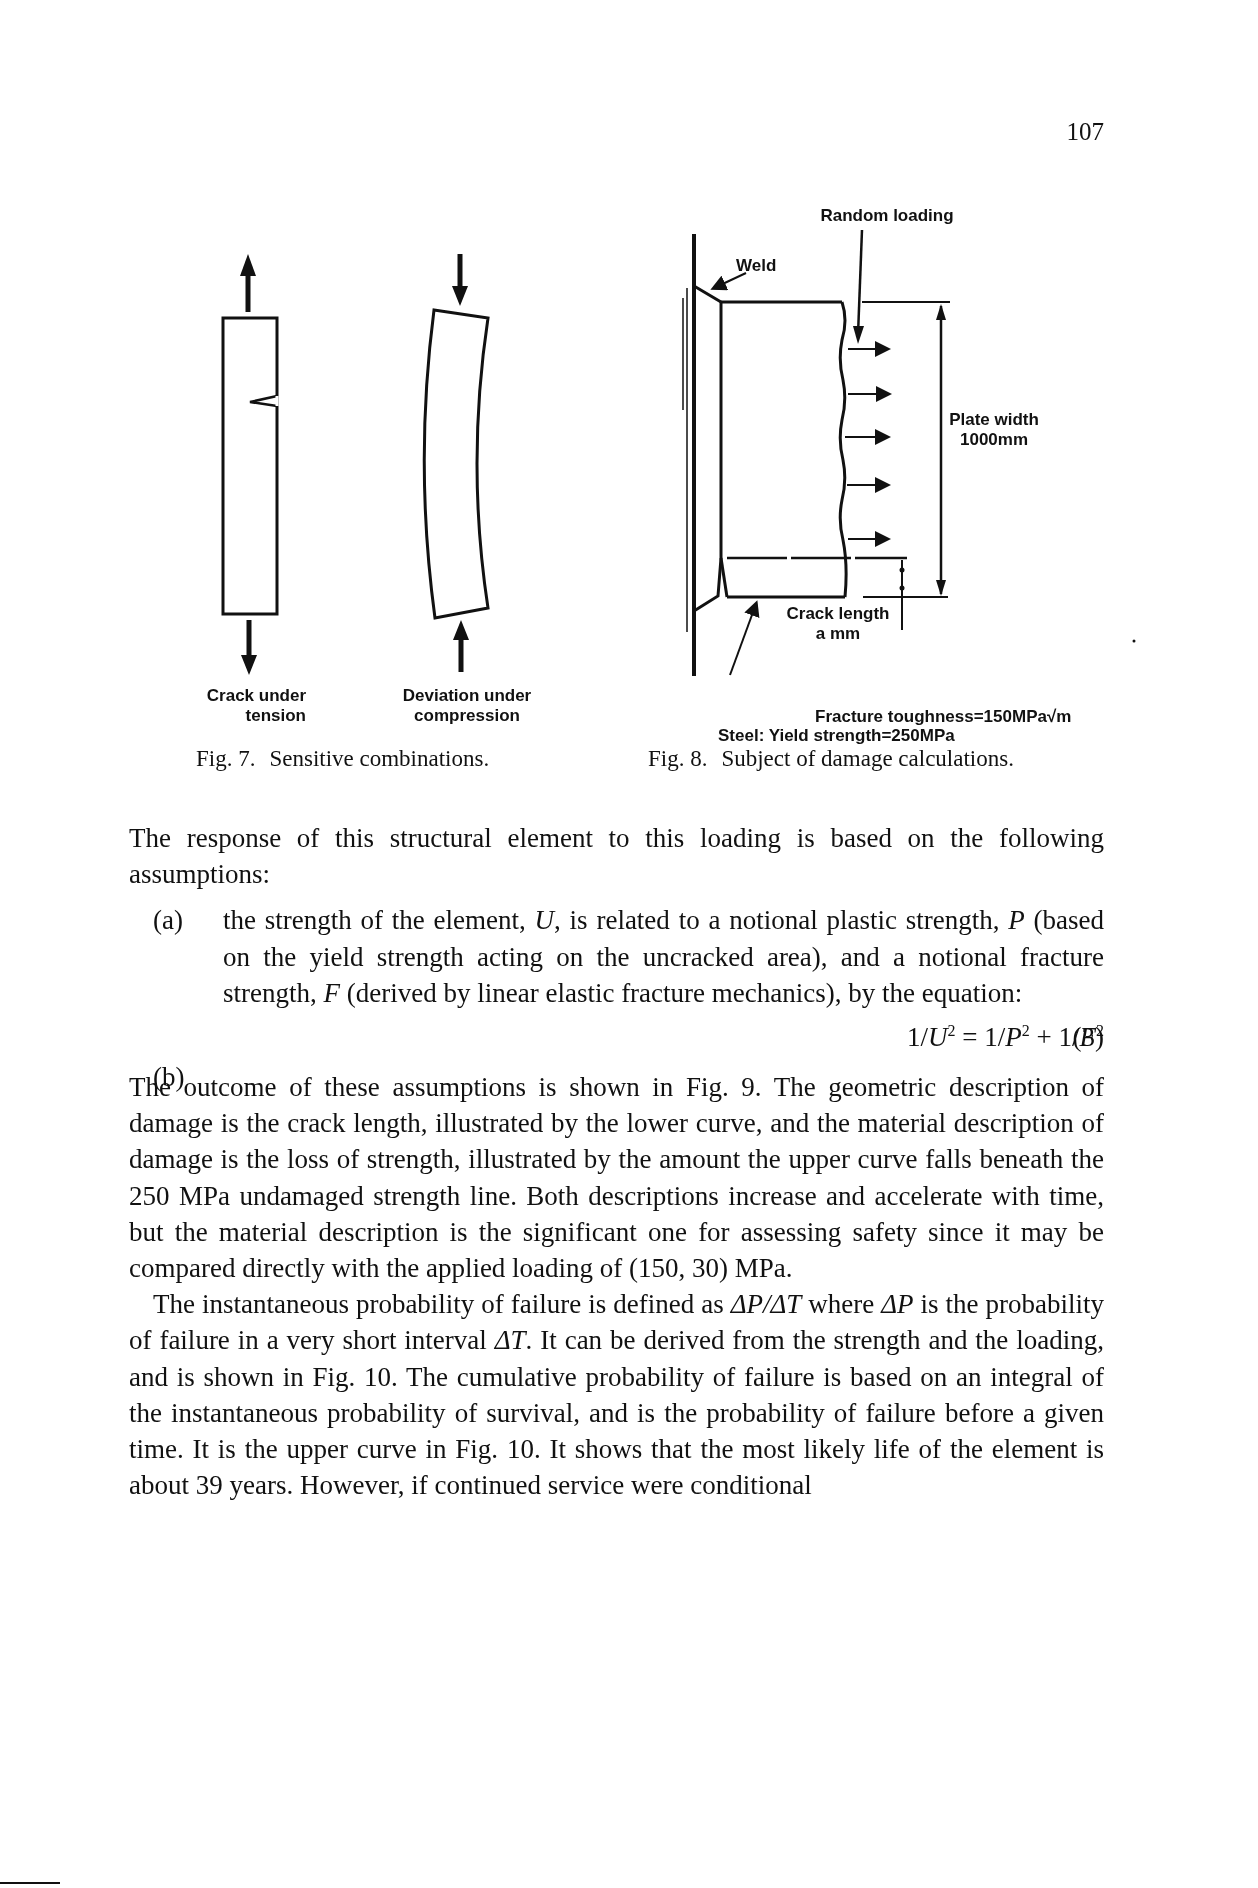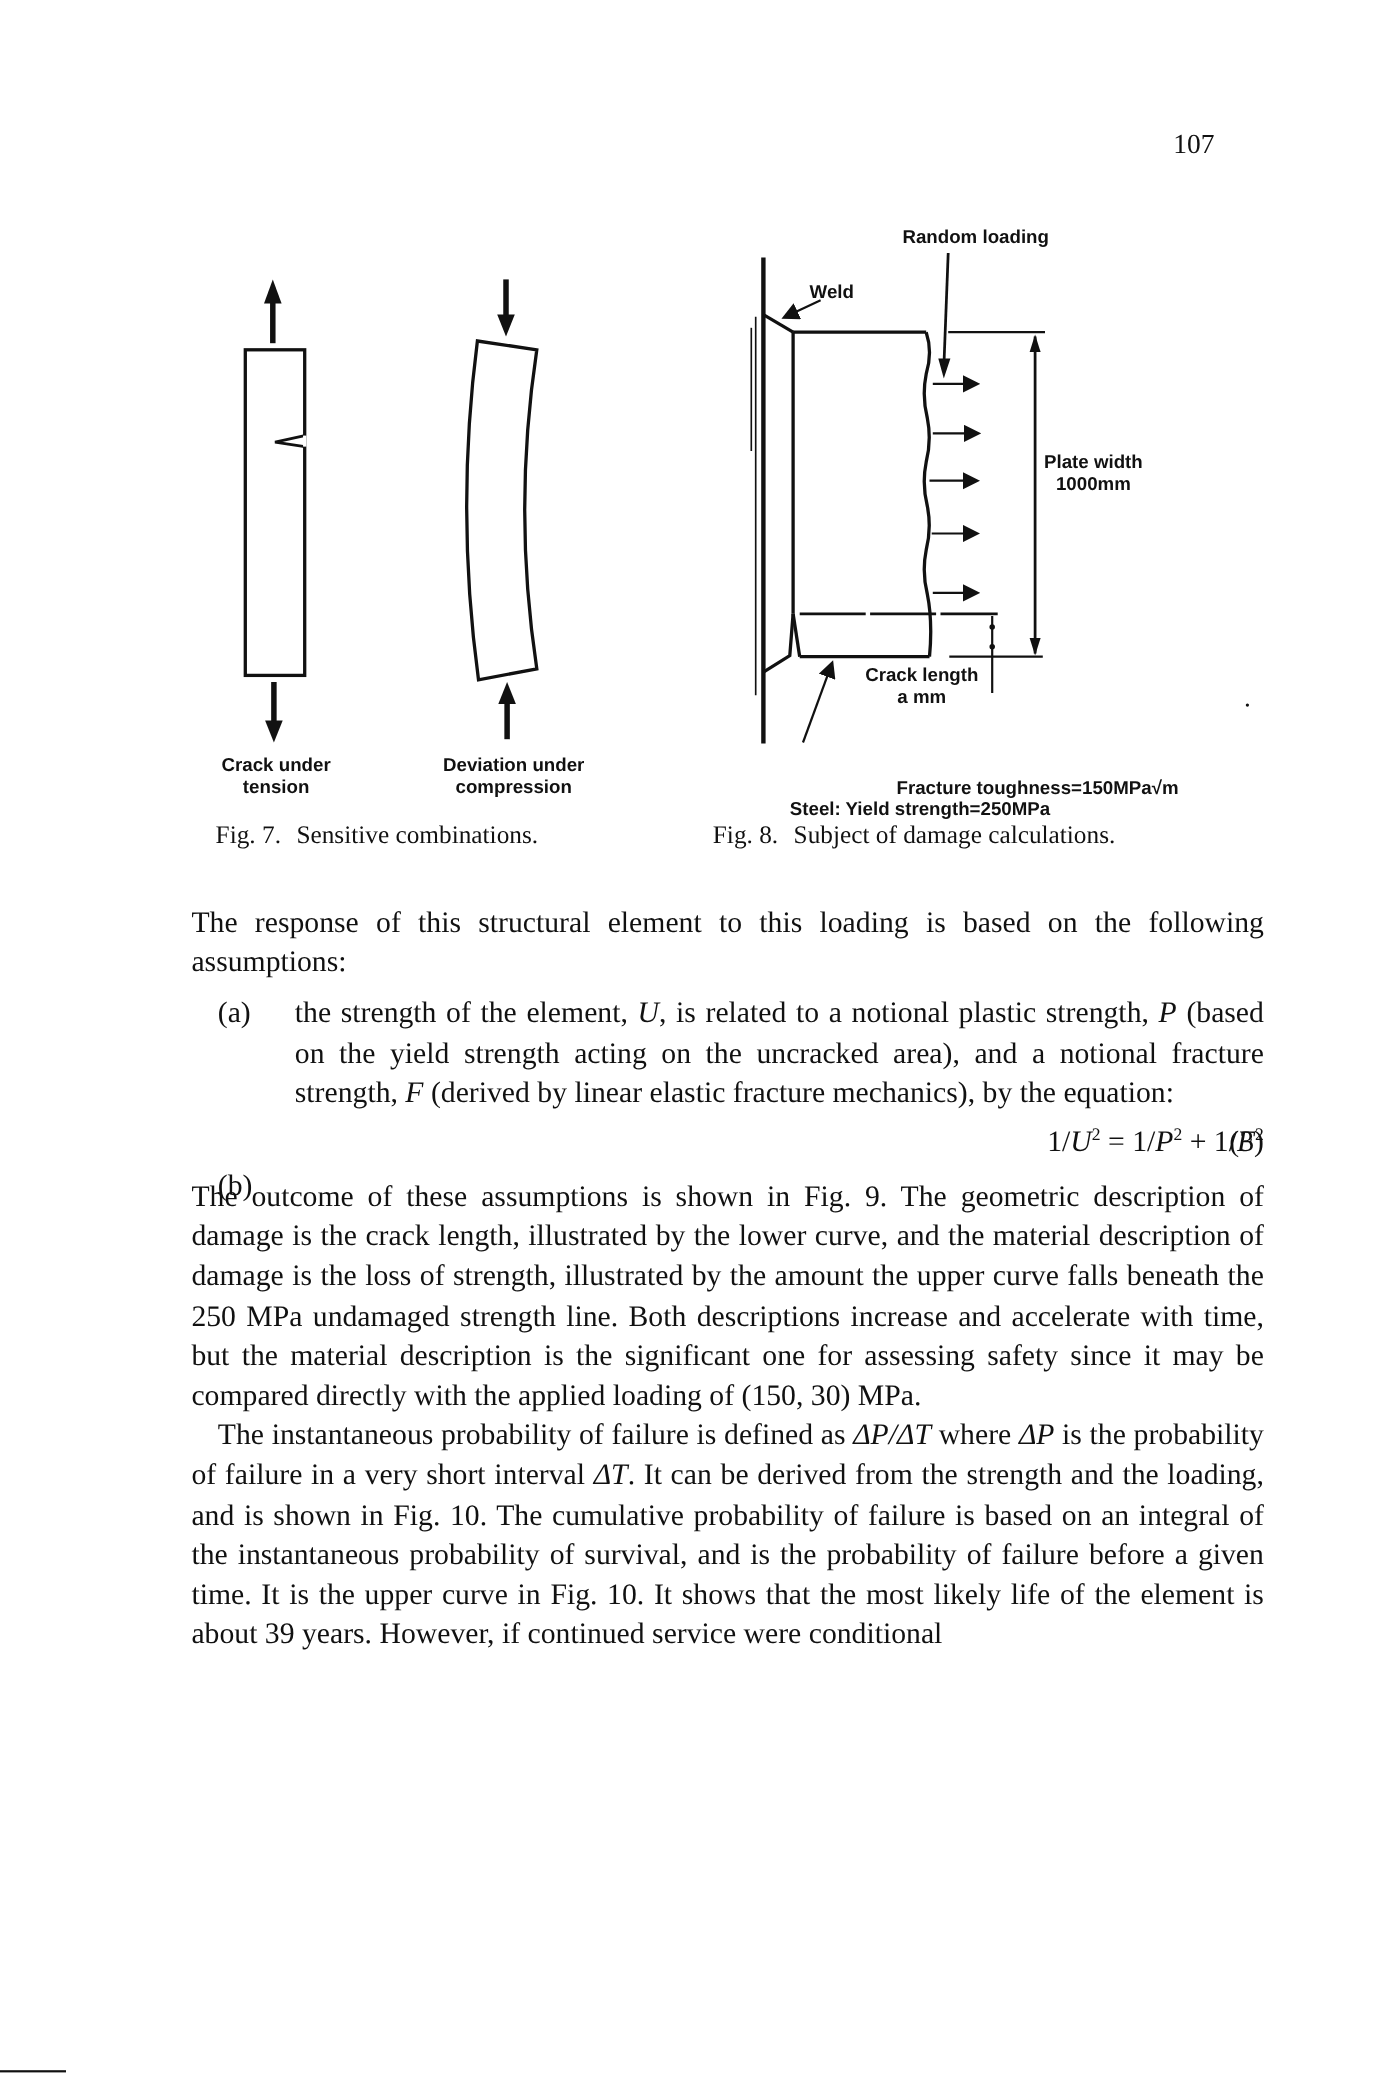--- a/index.html
+++ b/index.html
@@ -110,21 +110,21 @@
   <g>
     <line x1="746" y1="273" x2="714" y2="288" stroke="#111" stroke-width="2" marker-end="url(#ah)"></line>
   </g>
   <g>
     <line x1="730" y1="675" x2="756" y2="604" stroke="#111" stroke-width="2" marker-end="url(#ah)"></line>
   </g>
 
   <circle cx="1134" cy="641" r="1.5" fill="#111"></circle>
 </svg>
 
-<div class="fig-label" style="left:196px; top:686px; width:110px;">
+<div class="fig-label" style="left:196px; top:686px; width:110px;text-align:right;">
   <div>Crack under</div>
   <div>tension</div>
 </div>
 <div class="fig-label" style="left:392px; top:686px; width:150px;">
   <div>Deviation under</div>
   <div>compression</div>
 </div>
 
 <div class="fig-label" style="left:812px; top:206px; width:150px;">Random loading</div>
 <div class="fig-label" style="left:736px; top:256px;">Weld</div>
@@ -139,21 +139,21 @@
 <div class="fig-label" style="left:718px; top:726px; text-align:right;">Steel: Yield strength=250MPa</div>
 <div class="fig-label" style="left:782px; top:707px; text-align:left;margin-left:33px;">Fracture toughness=150MPa√m</div>
 
 <div class="caption" style="left:196px; top:746px;">
   <span class="num">Fig. 7.</span><span>Sensitive combinations.</span>
 </div>
 <div class="caption" style="left:648px; top:746px;">
   <span class="num">Fig. 8.</span><span>Subject of damage calculations.</span>
 </div>
 
-<div class="text-block" style="top:820px;margin-left:45px;">
+<div class="text-block" style="top:820px;">
   <p class="para" style="text-indent:0;"><span style="padding-left:0;">The response of this structural element to this loading is based on the following assumptions:</span></p>
 
   <div class="list-item" style="margin-top:10px;">
     <span class="marker">(a)</span>
     <span>the strength of the element, </span><i>U</i><span>, is related to a notional plastic strength, </span><i>P</i><span> (based on the yield strength acting on the uncracked area), and a notional fracture strength, </span><i>F</i><span> (derived by linear elastic fracture mechanics), by the equation:</span>
   </div>
 
   <div class="equation">
     <span><span>1/</span><i>U</i><sup>2</sup><span> = 1/</span><i>P</i><sup>2</sup><span> + 1/</span><i>F</i><sup>2</sup></span>
     <span class="eqno">(3)</span>

